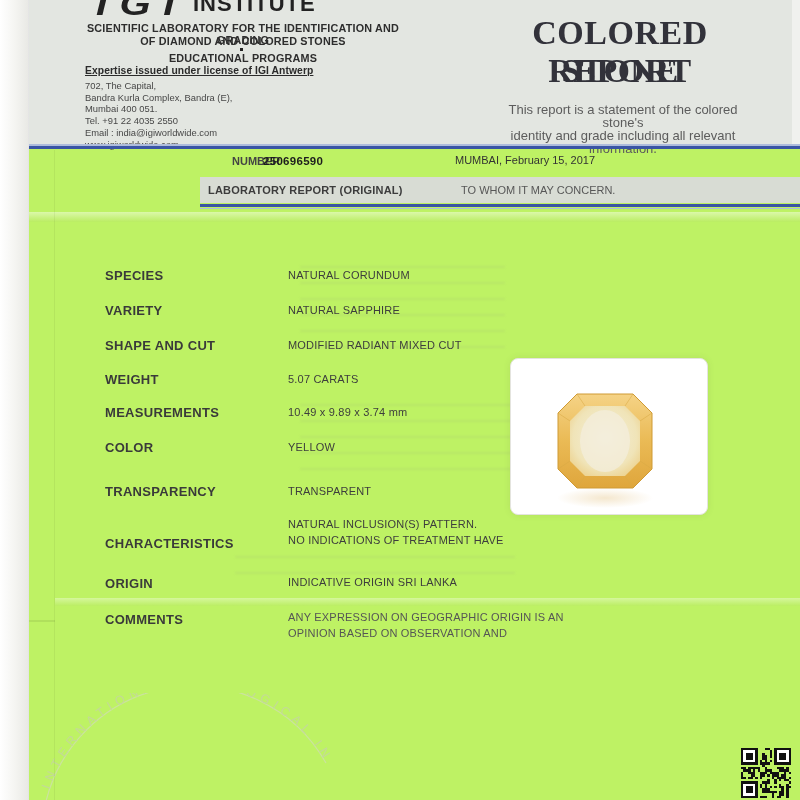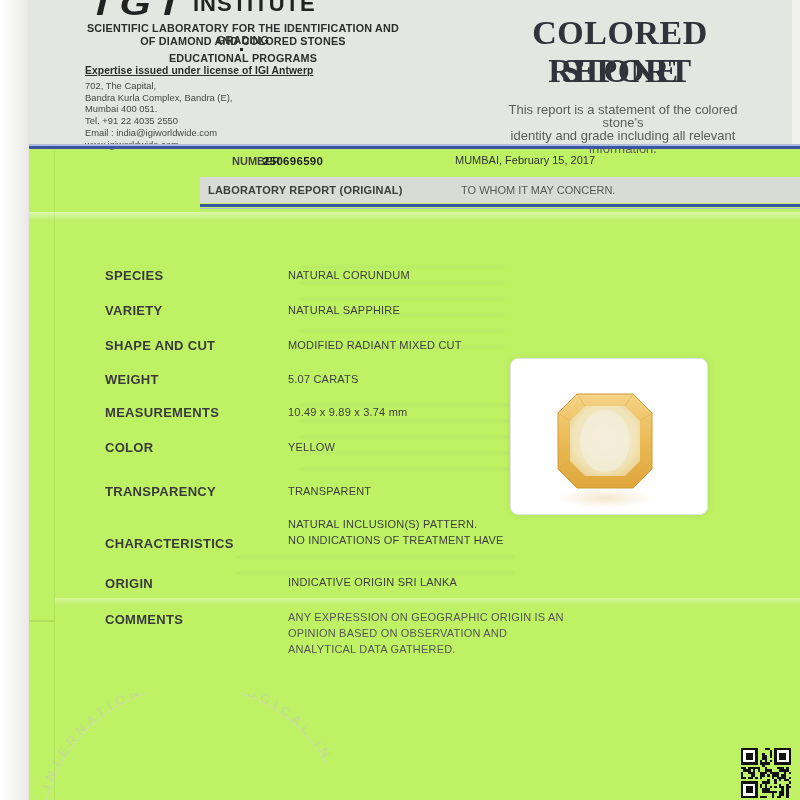--- a/index.html
+++ b/index.html
@@ -141,21 +141,20 @@
   </div>
   <div>
     <div class="abs f-label" style="top:576px;">ORIGIN</div>
     <div class="abs f-value" style="top:575px;">INDICATIVE ORIGIN SRI LANKA</div>
   </div>
   <div>
     <div class="abs f-label" style="top:612px;">COMMENTS</div>
     <div class="abs f-value" style="top:610px;color:#555;">
       <div>ANY EXPRESSION ON GEOGRAPHIC ORIGIN IS AN</div>
       <div>OPINION BASED ON OBSERVATION AND</div>
-      <div>ANALYTICAL DATA GATHERED.</div>
     </div>
   </div>
 
   <div class="abs photo-card">
     <svg width="196" height="155" viewBox="0 0 196 155">
       <defs>
         <linearGradient id="gGold" x1="0" y1="0" x2="0" y2="1">
           <stop offset="0" stop-color="#f5d386"></stop>
           <stop offset="0.5" stop-color="#eaba55"></stop>
           <stop offset="1" stop-color="#dfa63c"></stop>

